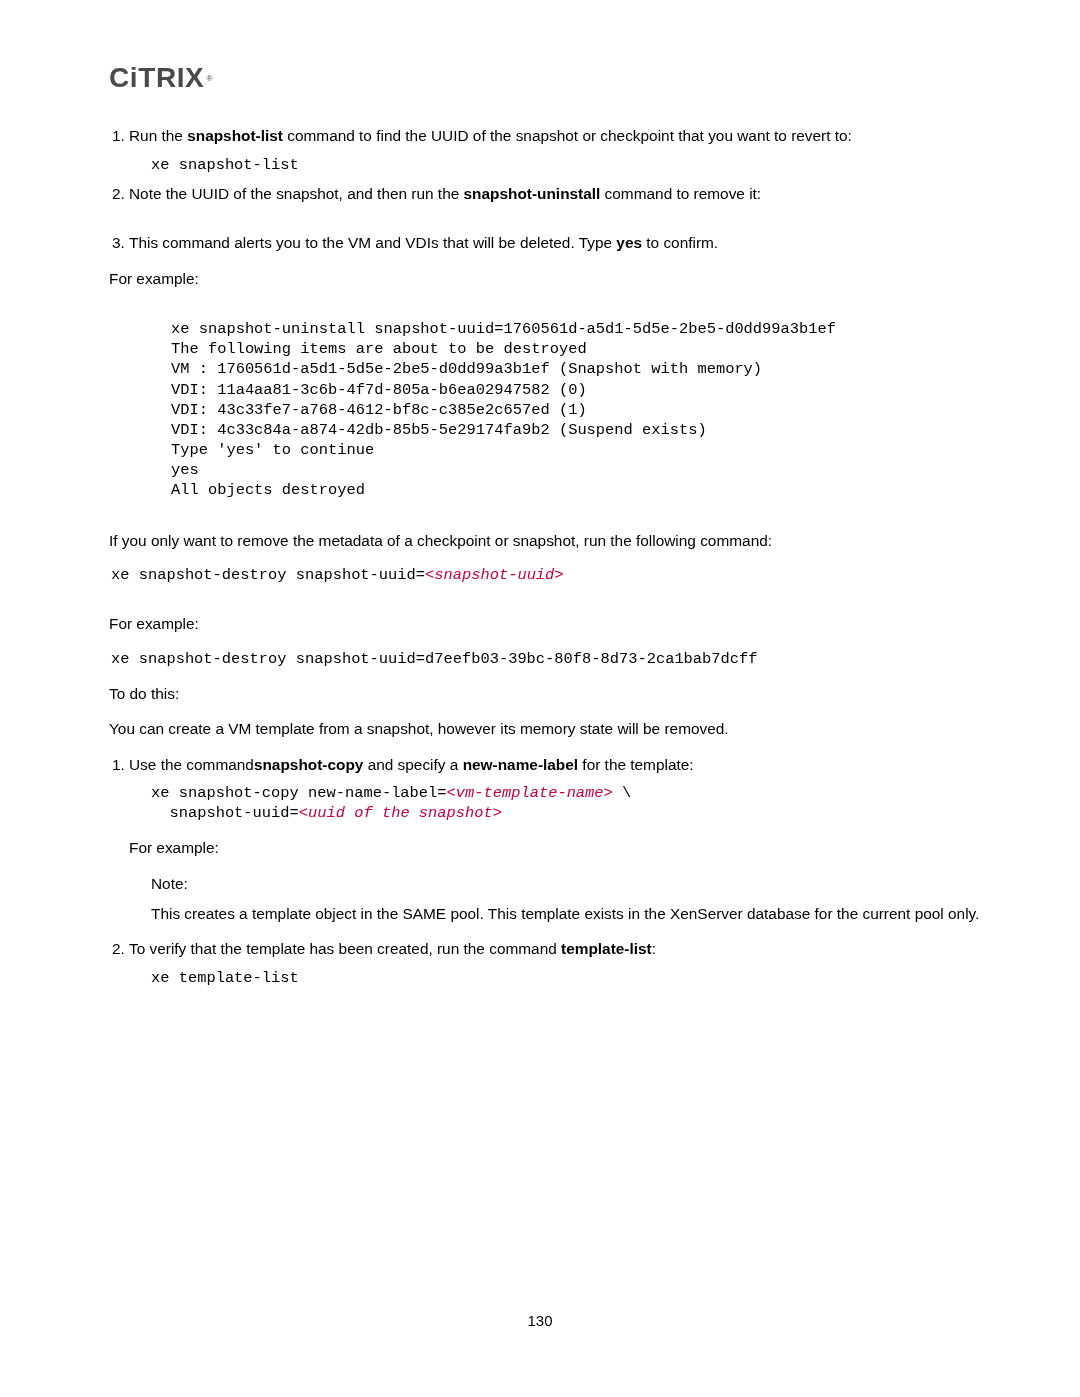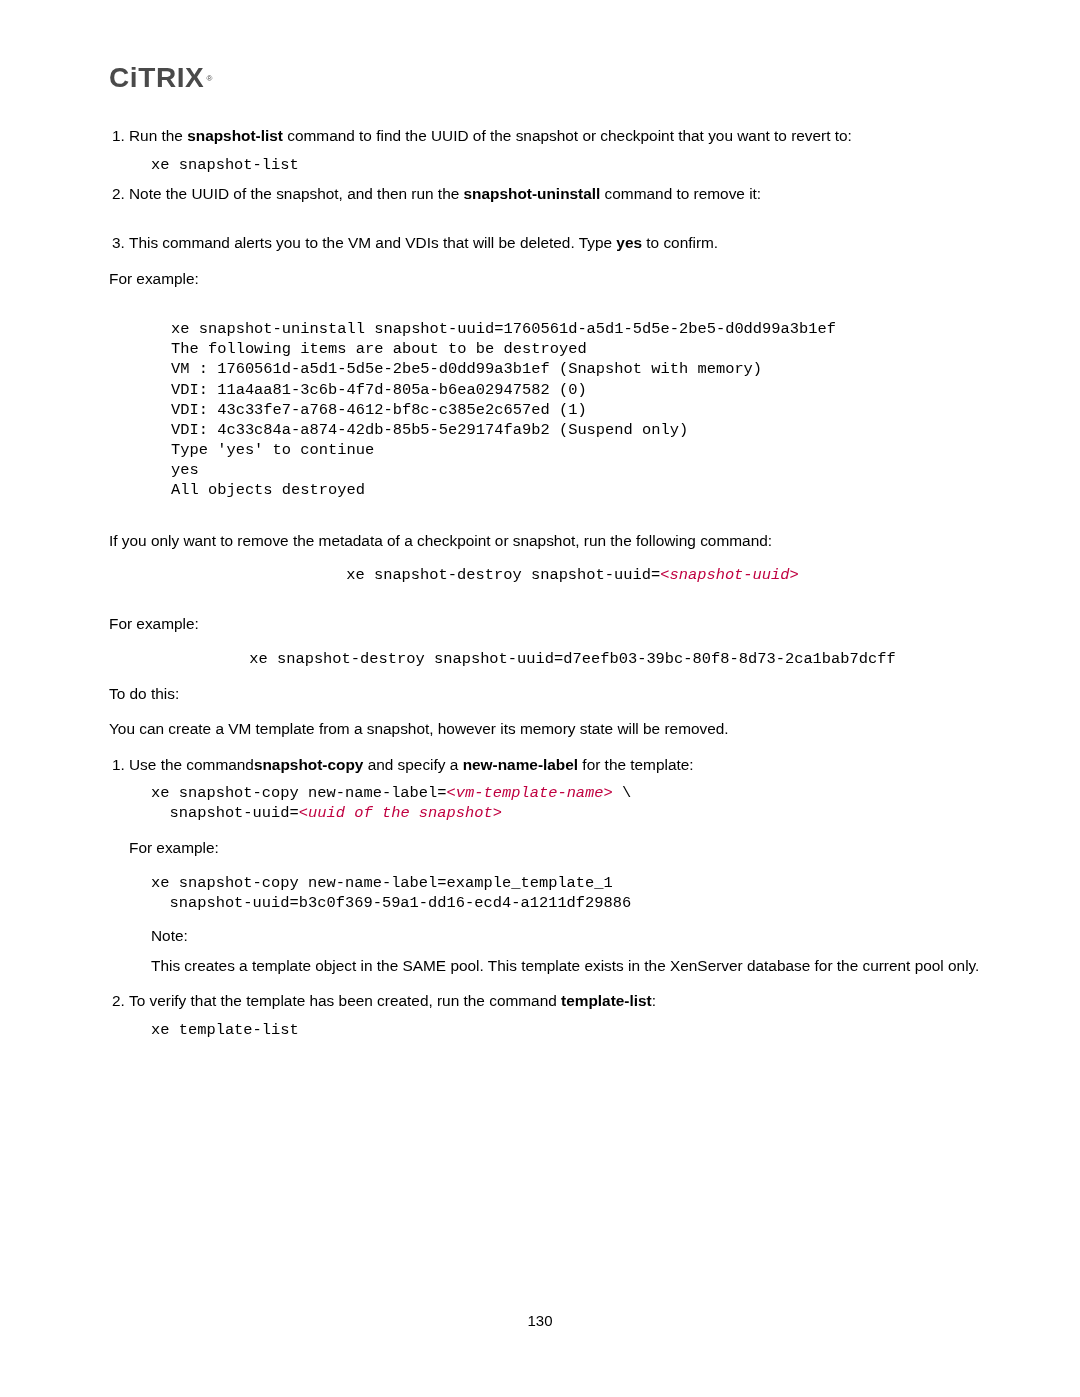--- a/index.html
+++ b/index.html
@@ -42,21 +42,20 @@
   }
   .code-block {
     font-family: "Courier New", monospace;
     font-size: 15.4px;
     margin: 8px 0 8px 22px;
     white-space: pre;
     line-height: 1.3;
   }
   .code-block.top-level {
     margin-left: 2px;
-    text-align: center;
   }
   .para {
     margin: 14px 0;
   }
   .indent-code {
     font-family: "Courier New", monospace;
     font-size: 15.4px;
     margin: 30px 0 30px 62px;
     white-space: pre;
     line-height: 1.3;
@@ -116,21 +115,21 @@
     </li>
   </ol>
 
   <div class="para">For example:</div>
 
   <div class="indent-code"><span>xe snapshot-uninstall snapshot-uuid=1760561d-a5d1-5d5e-2be5-d0dd99a3b1ef</span>
 <span>The following items are about to be destroyed</span>
 <span>VM : 1760561d-a5d1-5d5e-2be5-d0dd99a3b1ef (Snapshot with memory)</span>
 <span>VDI: 11a4aa81-3c6b-4f7d-805a-b6ea02947582 (0)</span>
 <span>VDI: 43c33fe7-a768-4612-bf8c-c385e2c657ed (1)</span>
-<span>VDI: 4c33c84a-a874-42db-85b5-5e29174fa9b2 (Suspend only)</span>
+<span>VDI: 4c33c84a-a874-42db-85b5-5e29174fa9b2 (Suspend exists)</span>
 <span>Type 'yes' to continue</span>
 <span>yes</span>
 <span>All objects destroyed</span></div>
 
   <div class="para">If you only want to remove the metadata of a checkpoint or snapshot, run the following command:</div>
 
   <div class="code-block top-level"><span>xe snapshot-destroy snapshot-uuid=</span><span class="angles">&lt;snapshot-uuid&gt;</span></div>
 
   <div class="para" style="margin-top:28px;">For example:</div>
 
@@ -143,22 +142,20 @@
   <div class="para">You can create a VM template from a snapshot, however its memory state will be removed.</div>
 
   <ol class="main-list">
     <li>
       <span>Use the command</span><strong>snapshot-copy</strong><span>  and specify a </span><strong>new-name-label</strong><span> for the template:</span>
       <div class="code-block"><span>xe snapshot-copy new-name-label=</span><span class="angles">&lt;vm-template-name&gt;</span><span> \</span>
 <span>  snapshot-uuid=</span><span class="angles">&lt;uuid of the snapshot&gt;</span></div>
 
       <div class="para" style="margin-left:0;">For example:</div>
 
-      <div class="code-block"><span>xe snapshot-copy new-name-label=example_template_1</span>
-<span>  snapshot-uuid=b3c0f369-59a1-dd16-ecd4-a1211df29886</span></div>
 
       <div class="note-block">
         <span class="note-label">Note:</span>
         <span>This creates a template object in the SAME pool. This template exists in the XenServer database for the current pool only.</span>
       </div>
     </li>
     <li>
       <span>To verify that the template has been created, run the command </span><strong>template-list</strong><span>:</span>
       <div class="code-block">xe template-list</div>
     </li>

